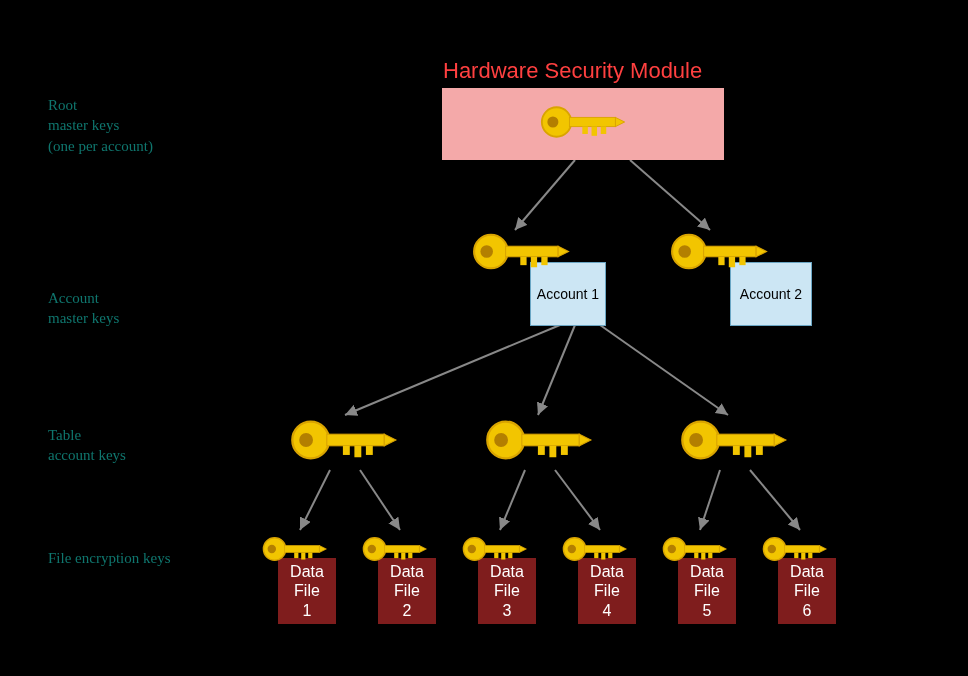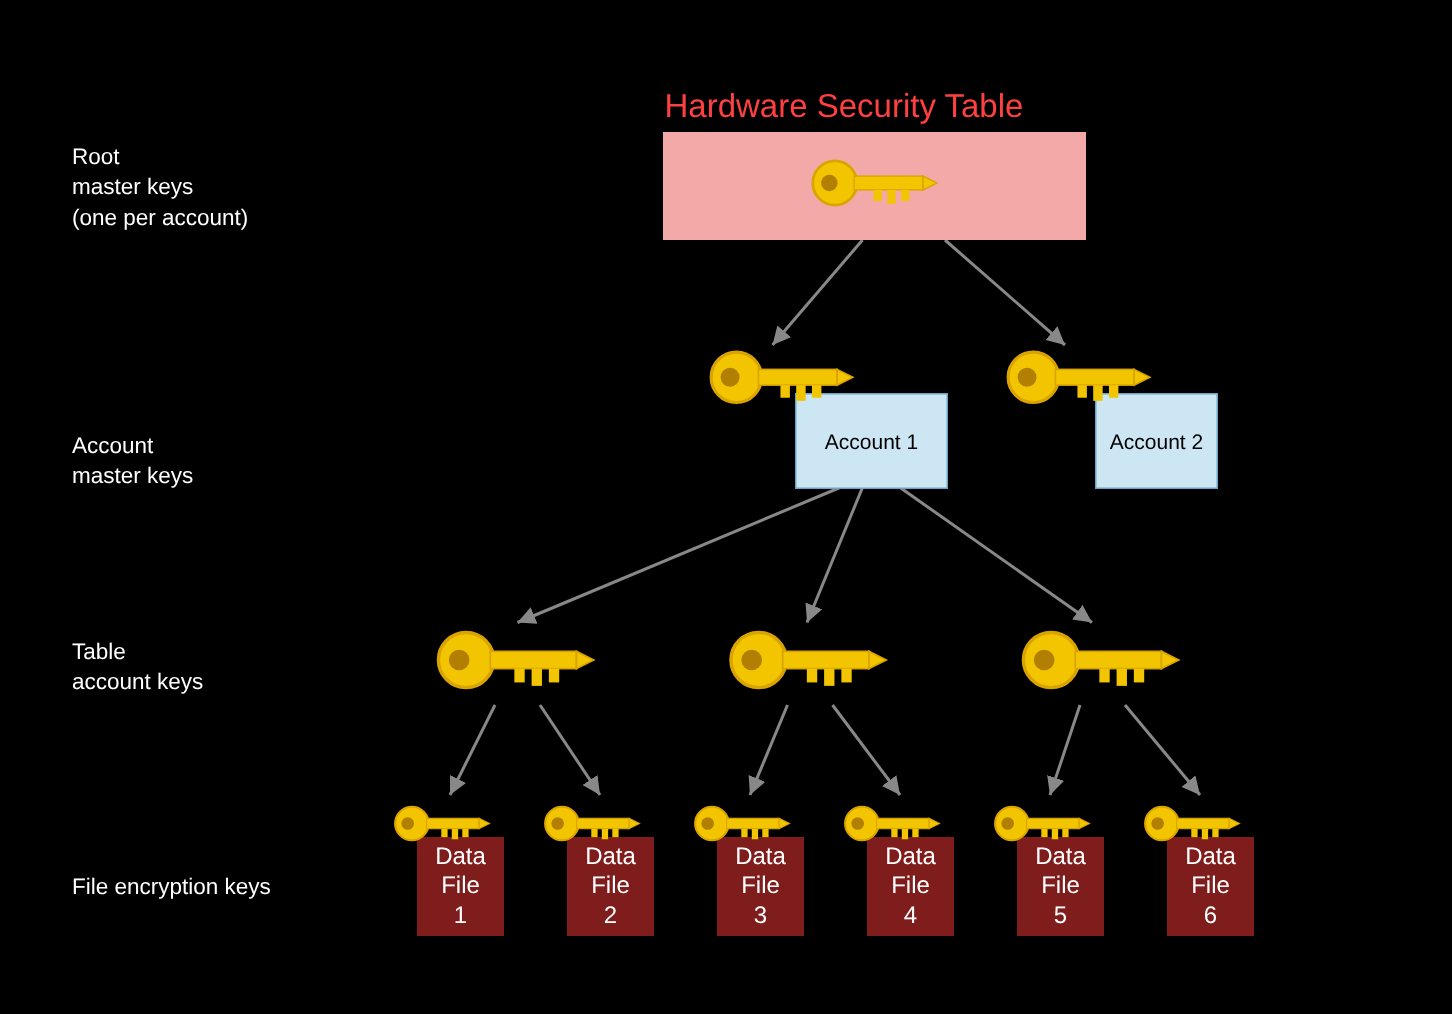--- a/index.html
+++ b/index.html
@@ -6,24 +6,25 @@
   body {
     width: 968px;
     height: 676px;
     background: #000;
     position: relative;
     font-family: Arial, Helvetica, sans-serif;
     overflow: hidden;
   }
   .side-label {
     position: absolute;
-    color: #ffffff;
+    color: #0f766e;
     white-space: pre-line;
     font-size: 15px;
     line-height: 1.35;
+    font-family: Liberation Serif, serif;
   }
   .hsm-title {
     position: absolute;
     color: #ff4040;
     font-size: 22px;
     font-weight: 500;
   }
   .hsm-box {
     position: absolute;
     background: #f4a9a9;
@@ -86,37 +87,37 @@
   <line x1="330" y1="470" x2="300" y2="530" stroke="#888" stroke-width="2" marker-end="url(#arrow)"></line>
   <line x1="360" y1="470" x2="400" y2="530" stroke="#888" stroke-width="2" marker-end="url(#arrow)"></line>
 
   <line x1="525" y1="470" x2="500" y2="530" stroke="#888" stroke-width="2" marker-end="url(#arrow)"></line>
   <line x1="555" y1="470" x2="600" y2="530" stroke="#888" stroke-width="2" marker-end="url(#arrow)"></line>
 
   <line x1="720" y1="470" x2="700" y2="530" stroke="#888" stroke-width="2" marker-end="url(#arrow)"></line>
   <line x1="750" y1="470" x2="800" y2="530" stroke="#888" stroke-width="2" marker-end="url(#arrow)"></line>
 </svg>
 
-<div class="hsm-title" style="left:443px; top:58px;">Hardware Security Table</div>
+<div class="hsm-title" style="left:443px; top:58px;">Hardware Security Module</div>
 
 <div class="hsm-box" style="left:442px; top:88px; width:282px; height:72px;"></div>
 <svg class="key" style="left:540px; top:92px; width:92px; height:60px;" viewBox="0 0 100 50">
     <use href="#keyshape"></use>
   </svg>
 
 <div class="side-label" style="left:48px; top:95px;">Root
 master keys
 (one per account)</div>
 <div class="side-label" style="left:48px; top:288px;">Account
 master keys</div>
 <div class="side-label" style="left:48px; top:425px;">Table
 account keys</div>
-<div class="side-label" style="left:48px; top:548px;margin-top:34px;">File encryption keys</div>
+<div class="side-label" style="left:48px; top:548px;">File encryption keys</div>
 
-<div class="account-box" style="left:530px; top:262px; width:102px; height:64px;">
+<div class="account-box" style="left:530px; top:262px; width:76px; height:64px;">
   <span>Account 1</span>
 </div>
 <svg class="key" style="left:472px; top:224px; width:105px; height:55px;" viewBox="0 0 100 50">
     <use href="#keyshape"></use>
   </svg>
 
 <div class="account-box" style="left:730px; top:262px; width:82px; height:64px;">
   <span>Account 2</span>
 </div>
 <svg class="key" style="left:670px; top:224px; width:105px; height:55px;" viewBox="0 0 100 50">

